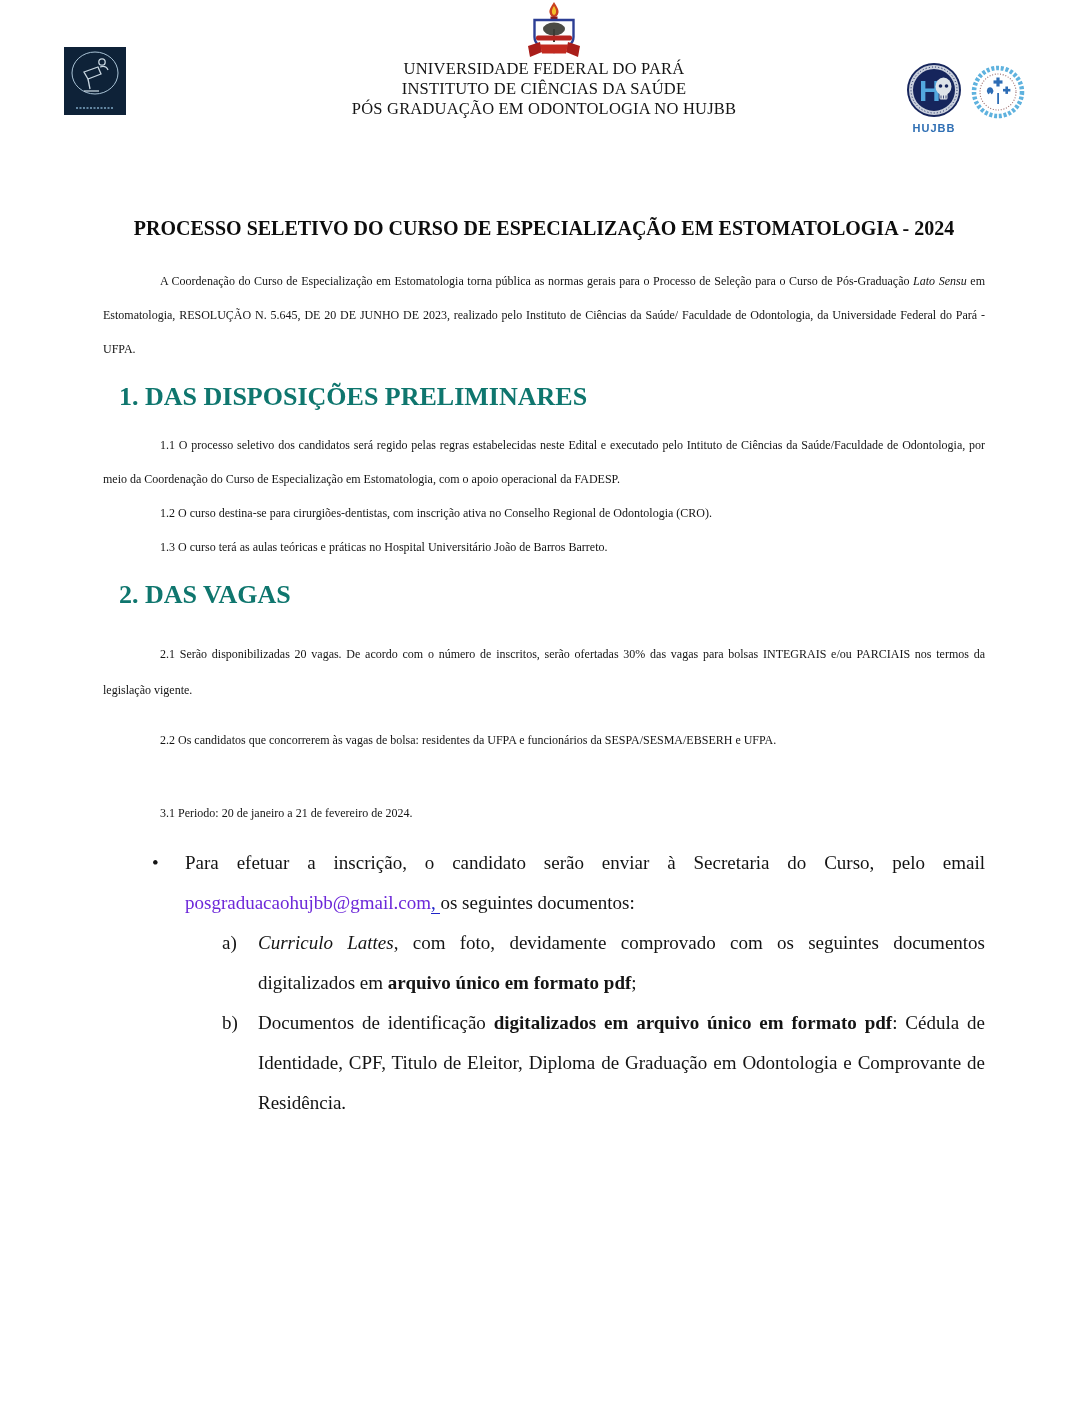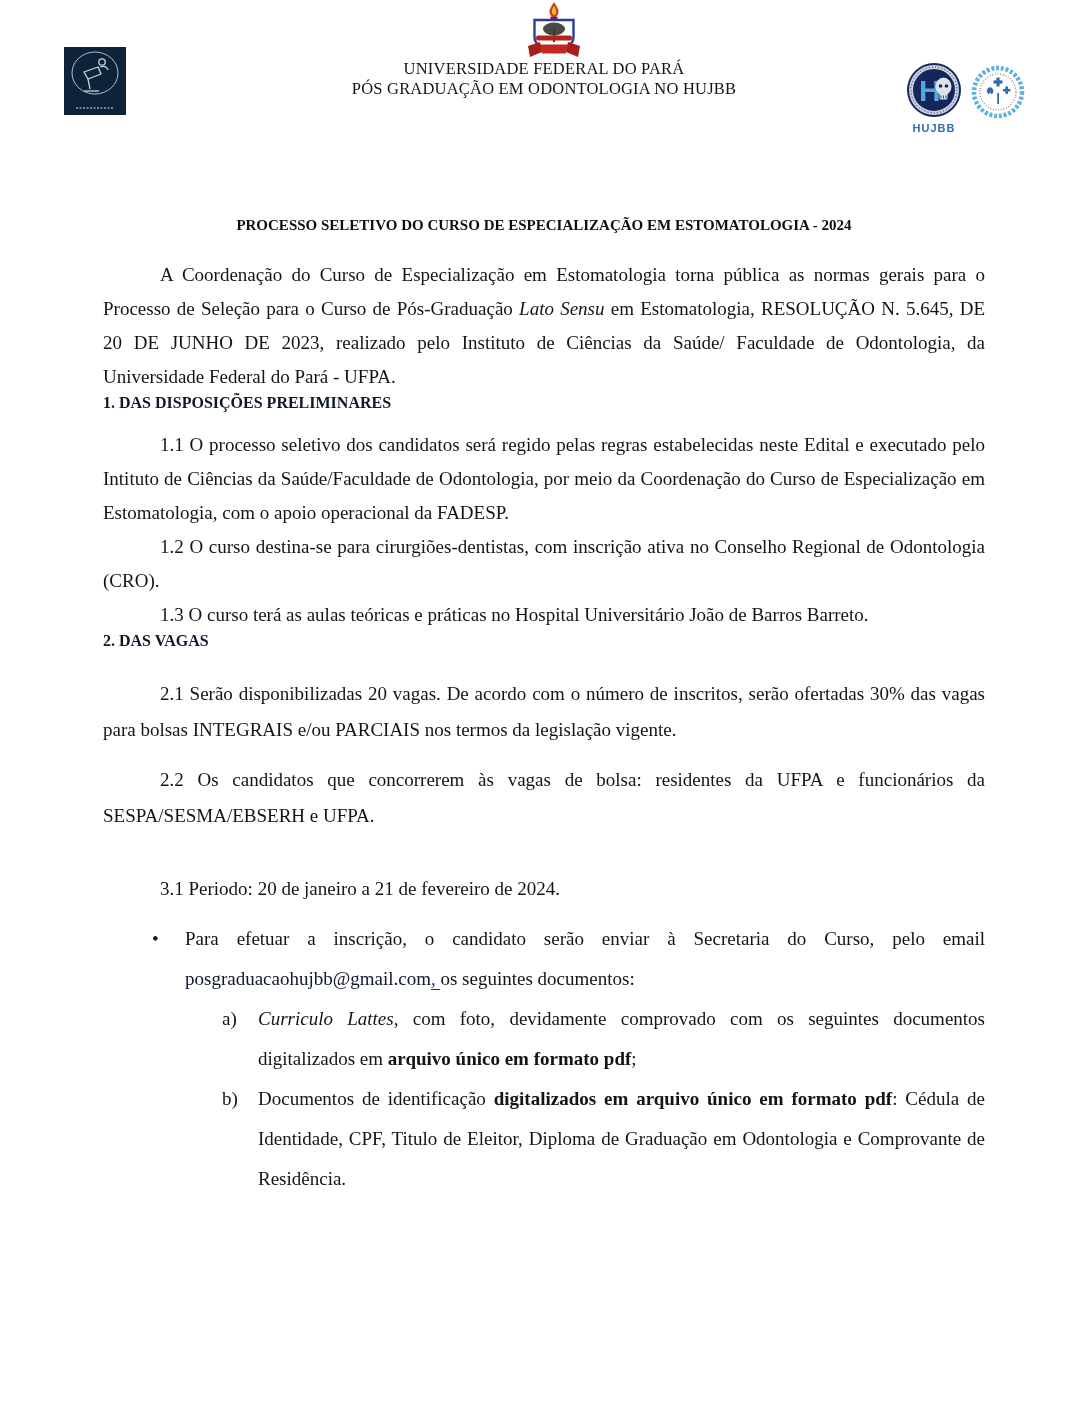--- a/index.html
+++ b/index.html
@@ -17,28 +17,28 @@
   .header-lines{
     position:absolute;top:59px;left:0;width:1088px;
     text-align:center;font-size:16.5px;line-height:20px;color:#141414;
     letter-spacing:.2px;
   }
   .logo-right{position:absolute;right:62px;top:62px;display:flex;gap:6px;align-items:flex-start;}
   
   main{padding:0 103px;}
   h1.doc-title{
     margin:57px 0 0;text-align:center;
-    font-size:15px;font-weight:bold;color:#0d0d0d;
+    font-size:20px;font-weight:bold;color:#0d0d0d;
   }
   .body-p{
-    font-size:19px;line-height:34px;margin:0;
+    font-size:12px;line-height:34px;margin:0;
     text-align:justify;text-indent:57px;color:#141414;
   }
   .intro{margin-top:24px;}
-  h2.sec-h{font-size:16px;font-weight:bold;margin:0;color:#0f172a;}
+  h2.sec-h{font-size:26px;font-weight:bold;margin:16px;color:#0f766e;}
   .sec1-h{margin-top:18px;}
   .p11{margin-top:16px;}
   .p12,.p13{margin-top:0;}
   .sec2-h{margin-top:40px;}
   .p21{margin-top:26px;line-height:36px;}
   .p22{margin-top:14px;line-height:36px;}
   .sec3-h{margin-top:36px;}
   .p31{margin-top:38px;}
   .bullet-item{
     position:relative;margin-top:13px;
@@ -47,21 +47,21 @@
   }
   .bullet-marker{position:absolute;left:49px;top:0;}
   .letter-item{
     position:relative;margin-top:0;
     padding-left:155px;font-size:19px;line-height:40px;
     text-align:justify;color:#141414;
   }
   .letter-label{position:absolute;left:119px;top:0;}
   .it{font-style:italic;}
   .bd{font-weight:bold;}
-  .email-link{color:#0f172a;text-decoration:none;cursor:pointer;}
+  .email-link{color:#6d28d9;text-decoration:none;cursor:pointer;}
   .email-comma{color:#2023C8;border-bottom:1.5px solid #2023C8;}
   
   .pg-label{font-family:"Liberation Sans",sans-serif;}
 </style>
 </head>
 <body>
 
 <div class="page">
 
   <header>
@@ -92,20 +92,21 @@
         <path d="M35 27 V40" stroke="#3A3A34" stroke-width="2"></path>
         <rect x="17" y="33.5" width="36" height="5" rx="2" fill="#B5231F"></rect>
         <path d="M9 44 L21 40 L23 50 L11 55 Z" fill="#A91E1A"></path>
         <path d="M61 44 L49 40 L47 50 L59 55 Z" fill="#A91E1A"></path>
         <path d="M21 42.5 H49 L47 51.5 H23 Z" fill="#C22A20"></path>
       </svg>
     </div>
 
     <div class="header-lines">
       <div>UNIVERSIDADE FEDERAL DO PARÁ</div>
+      <div>INSTITUTO DE CIÊNCIAS DA SAÚDE</div>
       <div>PÓS GRADUAÇÃO EM ODONTOLOGIA NO HUJBB</div>
     </div>
 
     <div class="logo-right">
       <svg width="58" height="78" viewBox="0 0 58 78">
         <circle cx="28" cy="28" r="27" fill="#16255C"></circle>
         <circle cx="28" cy="28" r="23" fill="none" stroke="#E9EDF2" stroke-width="4" opacity="0.85"></circle>
         <circle cx="28" cy="28" r="23" fill="none" stroke="#16255C" stroke-width="1" stroke-dasharray="1 2.2"></circle>
         <circle cx="28" cy="28" r="19.5" fill="#16255C"></circle>
         <text x="13" y="39" font-size="30" font-weight="bold" fill="#53A7DD" font-family="Liberation Sans, sans-serif">H</text>

